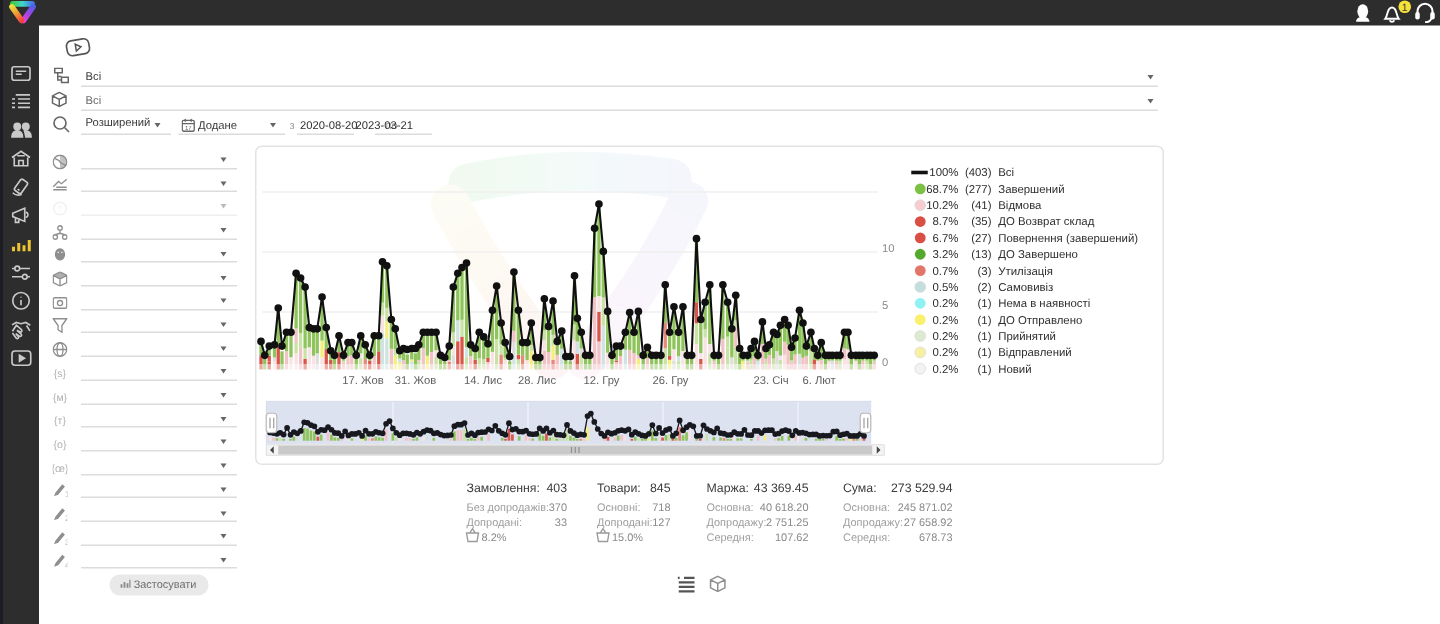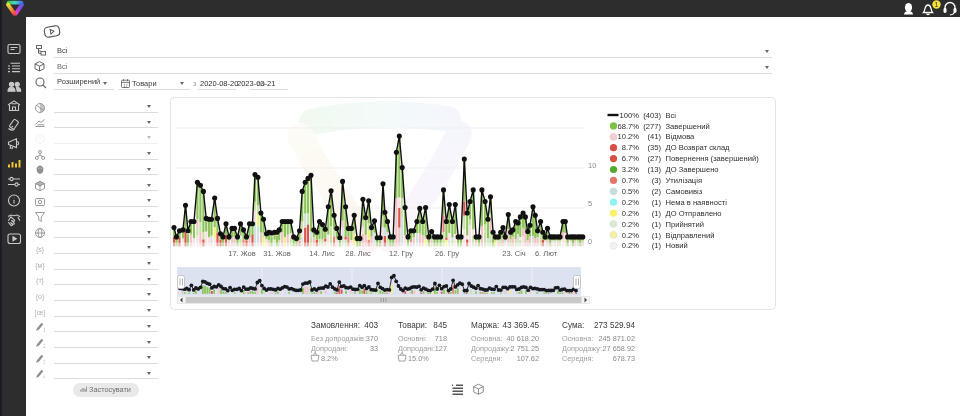--- a/index.html
+++ b/index.html
@@ -133,21 +133,21 @@
 </svg>
 <div class="abs ftxt" style="left:57px;top:77px">Розширений</div>
 <div class="abs caret" style="left:103px;top:82px"></div>
 <div class="abs ul" style="left:54px;top:88.8px;width:60px"></div>
 
 <svg class="abs" style="left:120.5px;top:78.5px" width="9" height="9" viewBox="0 0 9 9" fill="none" stroke="#666" stroke-width="0.9">
 <rect x="0.5" y="1.2" width="8" height="7.3" rx="1"></rect>
     <path d="M 2.5 0.2 v2 M 6.5 0.2 v2 M 0.5 3.4 h8"></path>
 <text x="4.5" y="7.6" text-anchor="middle" font-size="4" fill="#666" stroke="none" font-family="Liberation Sans, sans-serif">17</text>
 </svg>
-<div class="abs ftxt" style="left:132px;top:78.6px">Товари</div>
+<div class="abs ftxt" style="left:132px;top:78.6px">Додане</div>
 <div class="abs caret" style="left:180px;top:82px"></div>
 <div class="abs ul" style="left:119px;top:88.8px;width:71px"></div>
 
 <div class="abs ftxt" style="left:193px;top:79px;color:#9a9a9a">з</div>
 <div class="abs ftxt" style="left:200px;top:78.6px;color:#2f2f2f">2020-08-20</div>
 <div class="abs ul" style="left:198px;top:88.8px;width:38px"></div>
 <div class="abs ftxt" style="left:257px;top:79px;color:#9a9a9a">по</div>
 <div class="abs ftxt" style="left:237px;top:78.6px;color:#2f2f2f">2023-03-21</div>
 <div class="abs ul" style="left:250px;top:88.8px;width:38px"></div>
 

